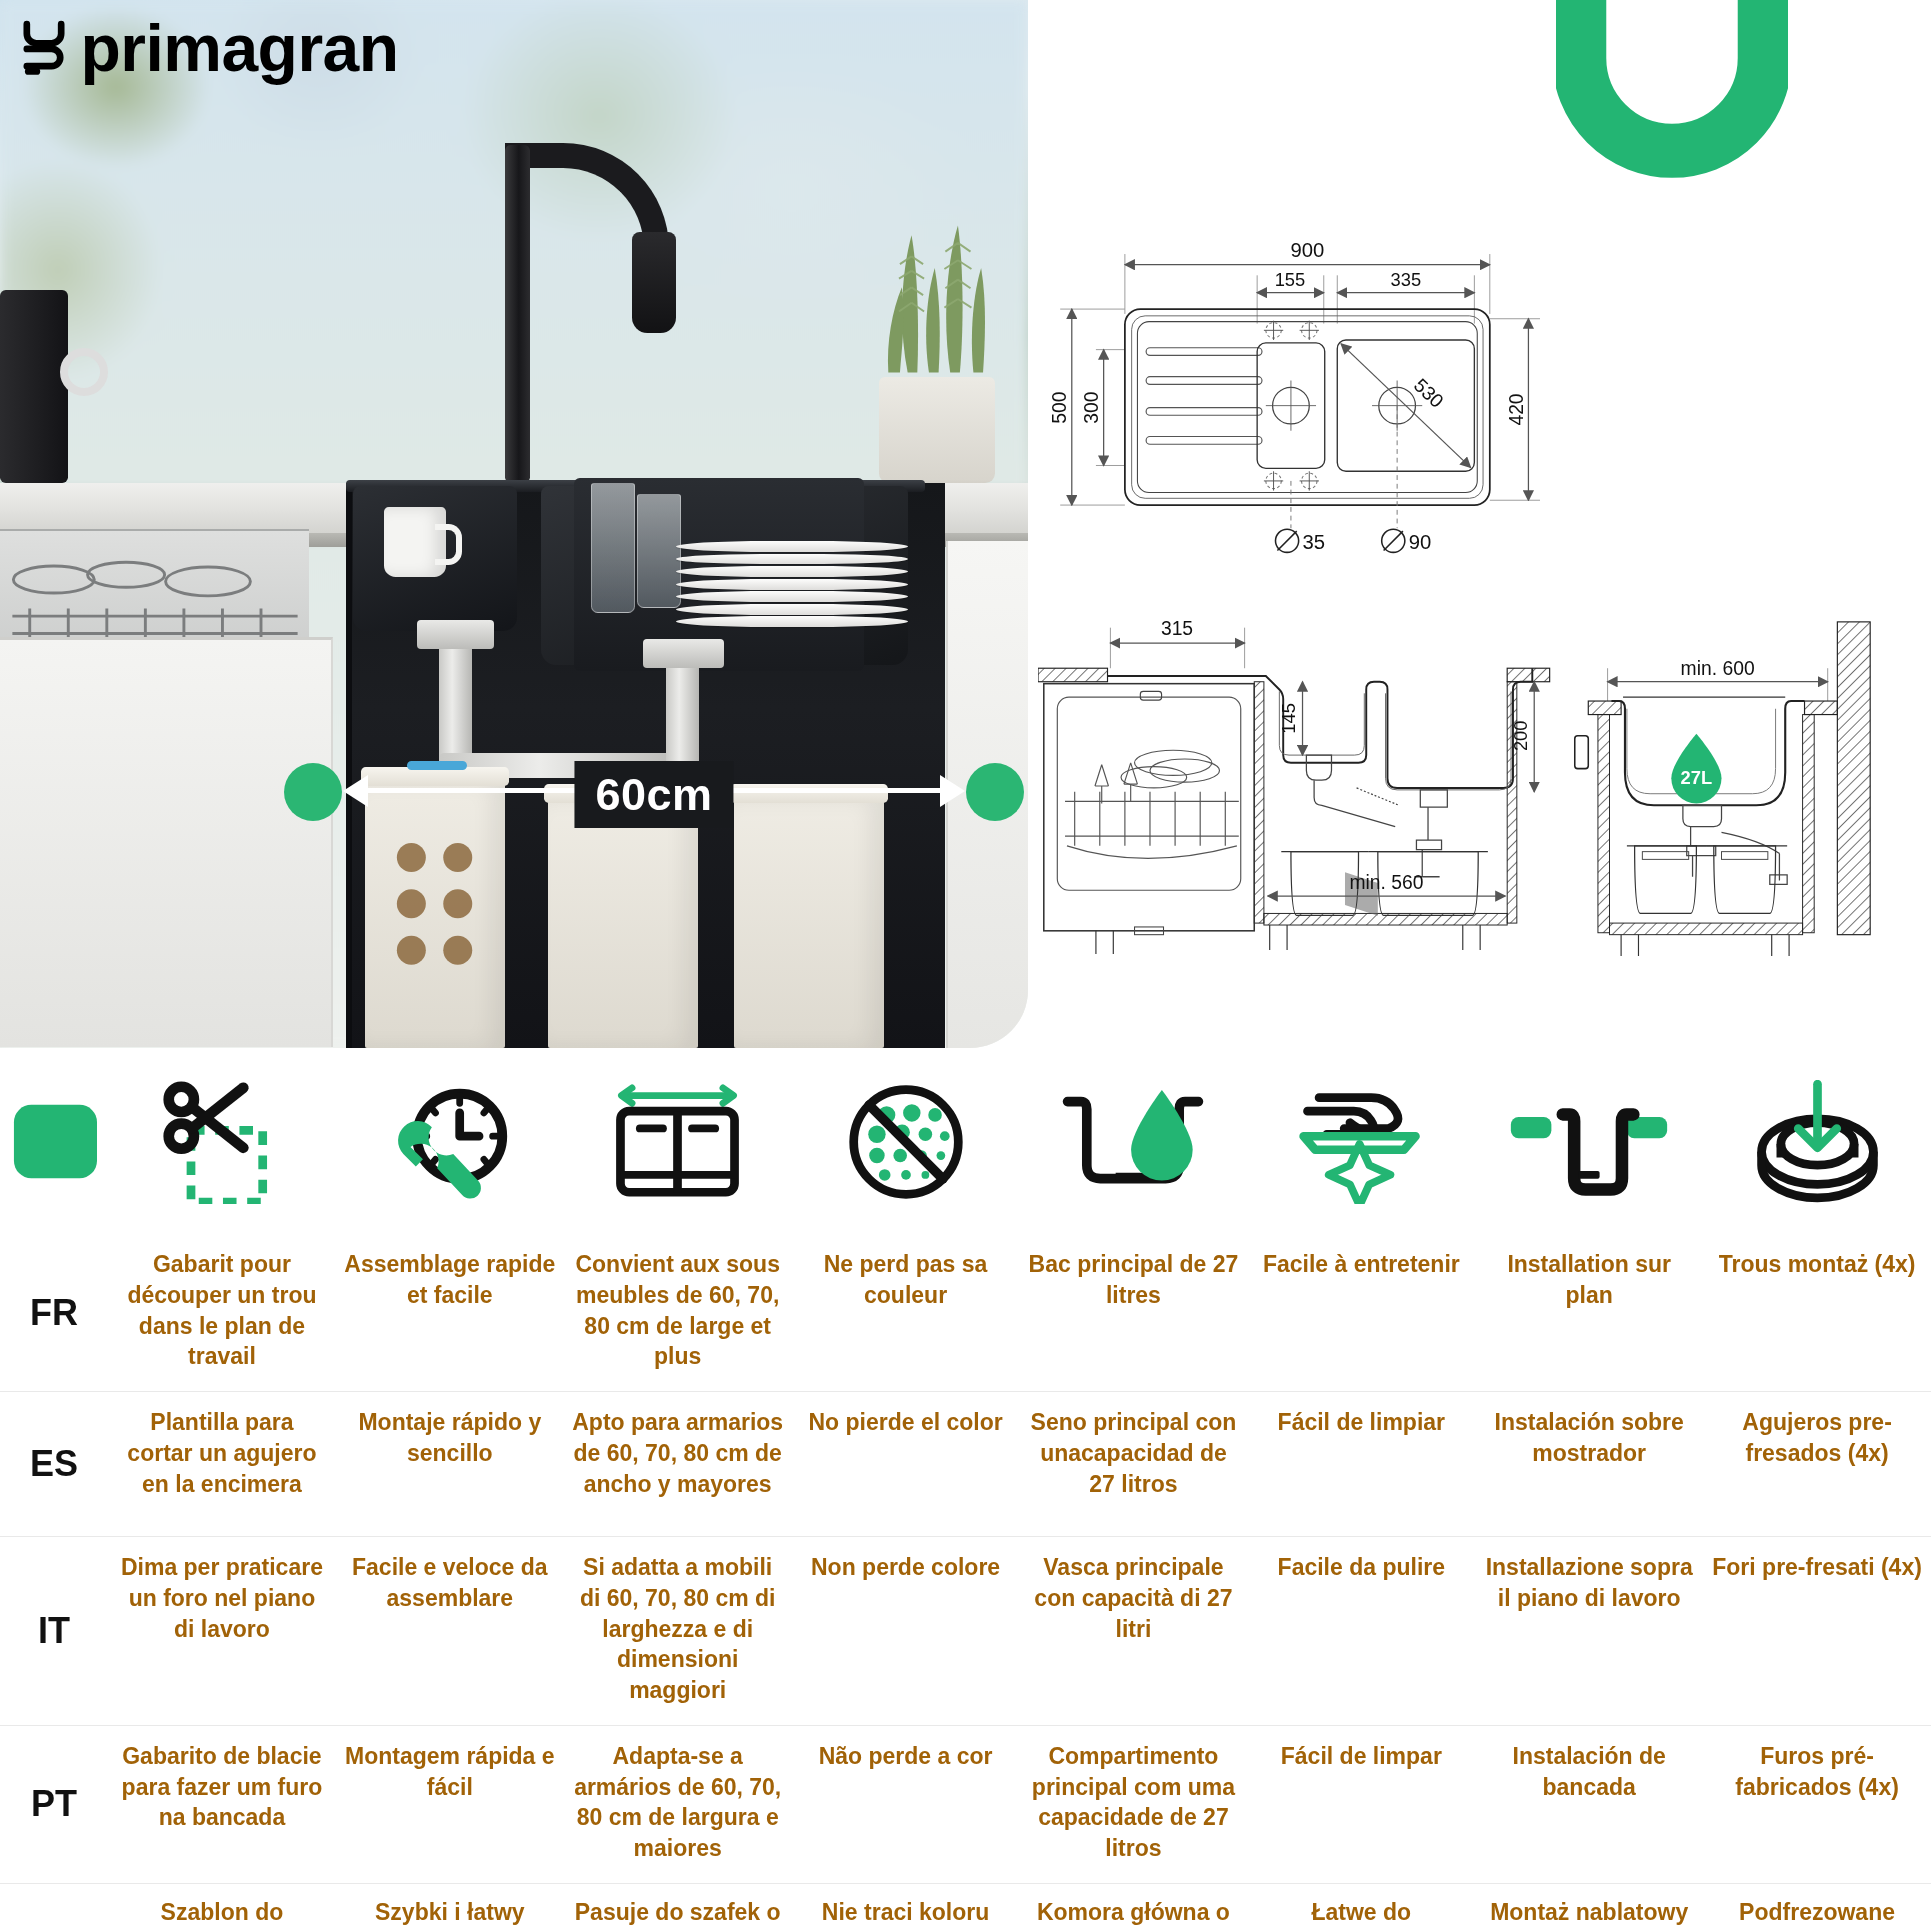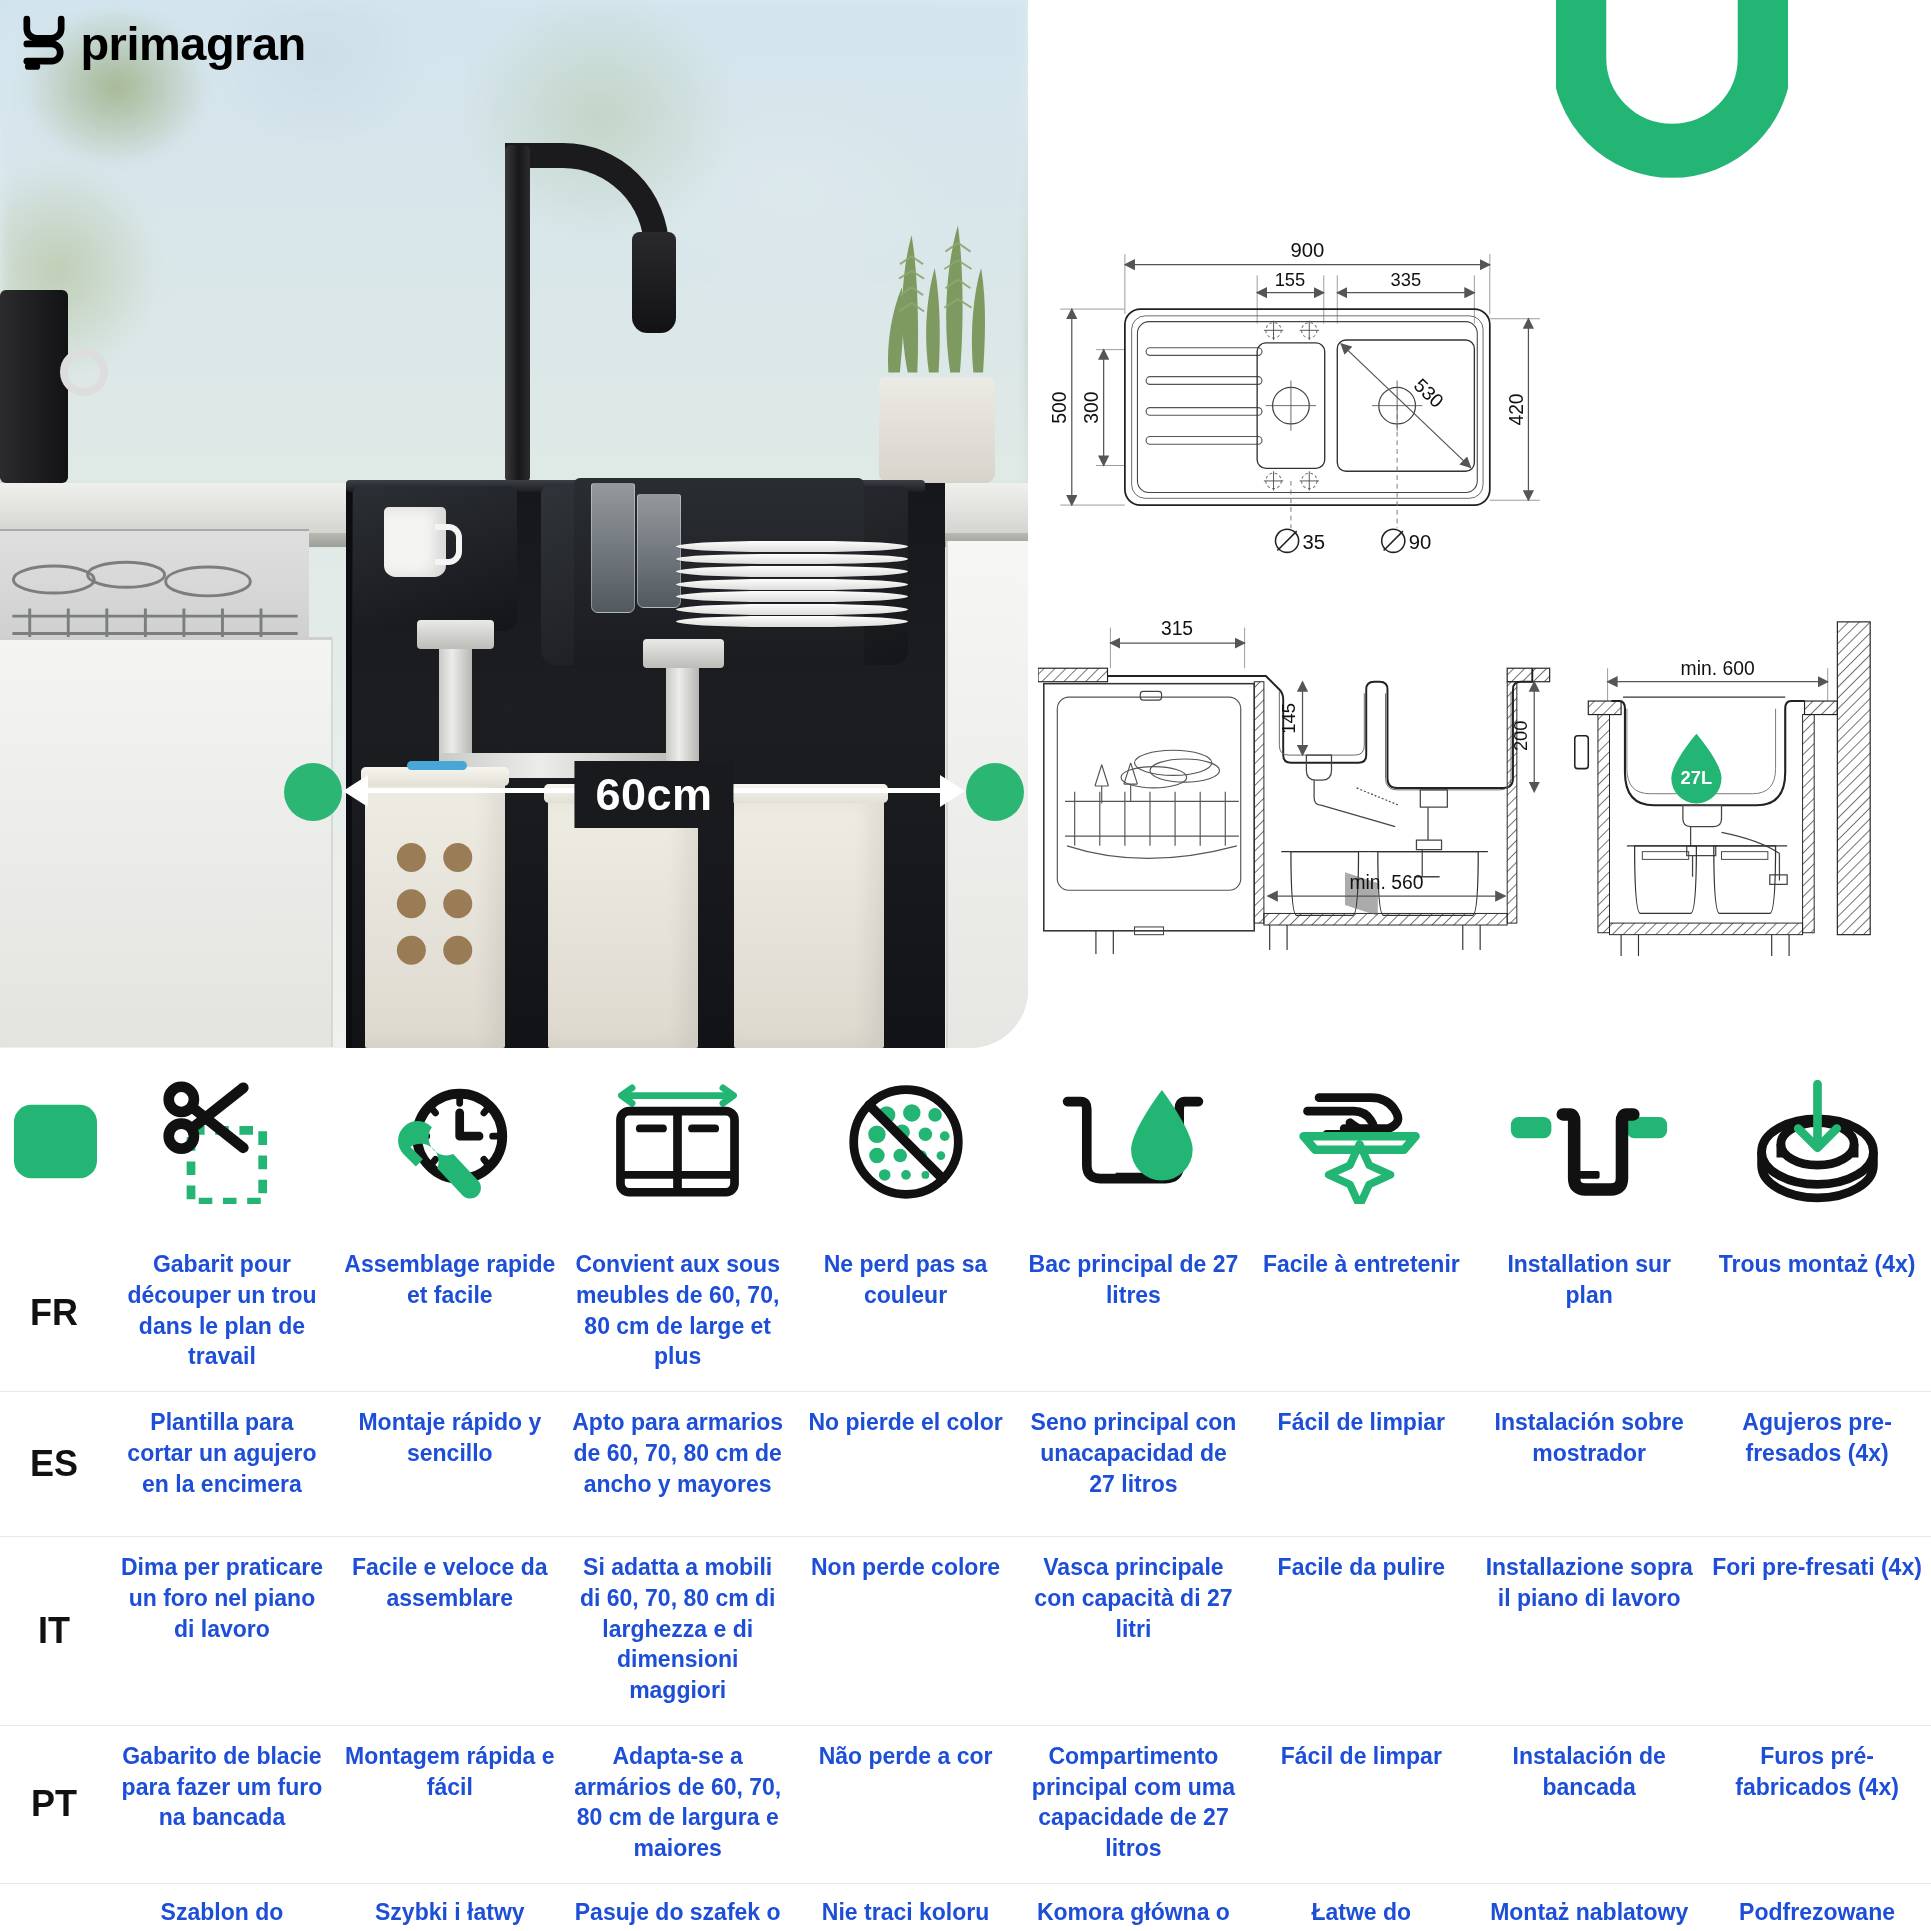--- a/index.html
+++ b/index.html
@@ -80,41 +80,41 @@
   .m-arrow.r{right:44px;border-left:25px solid #fff;}
   .m-label{position:absolute;left:50%;top:-1.9px;transform:translateX(-50%);
     color:#fff;font-size:45px;font-weight:bold;background:#181a1d;padding:7.7px 21px;letter-spacing:0.5px;}
 
   
   .ubrand{position:absolute;left:1556px;top:-29px;width:232px;height:232px;}
 
   
   .logo{position:absolute;left:23px;top:15.4px;display:flex;align-items:center;gap:15.4px;}
   .logo-mark{width:42px;height:56px;}
-  .logo-text{font-size:47px;font-weight:bold;color:#000;letter-spacing:-0.5px;line-height:1;}
+  .logo-text{font-size:66px;font-weight:bold;color:#000;letter-spacing:-0.5px;line-height:1;}
 
   
   .tech{position:absolute;left:1038px;top:222px;width:893px;height:821px;}
   .tech svg{display:block;}
 
   
   .iconrow{position:absolute;left:0;top:1052px;width:1931px;height:179px;display:flex;}
   .iconcell{display:flex;align-items:center;justify-content:center;}
   .iconcell.c0{width:108px;} 
   .iconcell.cN{flex:1 1 0;}
 
   
   .table{position:absolute;left:0;top:1234px;width:1931px;}
   .row{display:flex;border-top:1px solid #e9e9e9;}
   .row:first-child{border-top:none;}
   .cell-lang{width:108px;display:flex;align-items:center;justify-content:center;
     font-size:36px;font-weight:bold;color:#111;}
   .cell{flex:1 1 0;display:flex;align-items:flex-start;justify-content:center;
     text-align:center;padding:13.5px 7.7px 19.3px;
-    font-size:23px;line-height:1.33;font-weight:bold;color:#1d4ed8;}
+    font-size:23px;line-height:1.33;font-weight:bold;color:#a16207;}
   .row.r-fr .cell,.row.r-es .cell,.row.r-it .cell,.row.r-pt .cell{padding-top:15.4px;}
   .rowh-fr{min-height:143px;} .rowh-es{min-height:145px;}
   .rowh-it{min-height:143px;} .rowh-pt{min-height:135px;} .rowh-pl{min-height:150px;}
 </style>
 </head>
 <body>
 
 <div class="page">
 
   <div class="hero">

